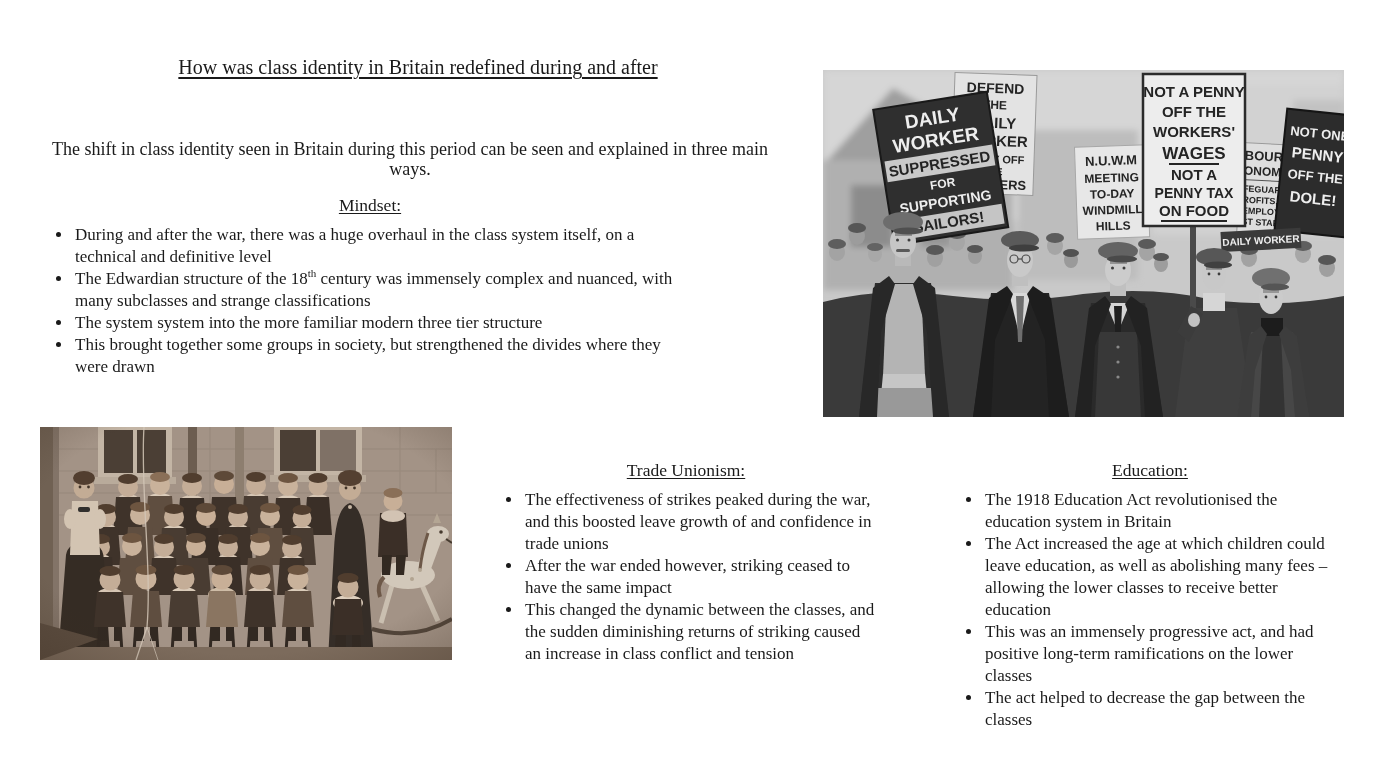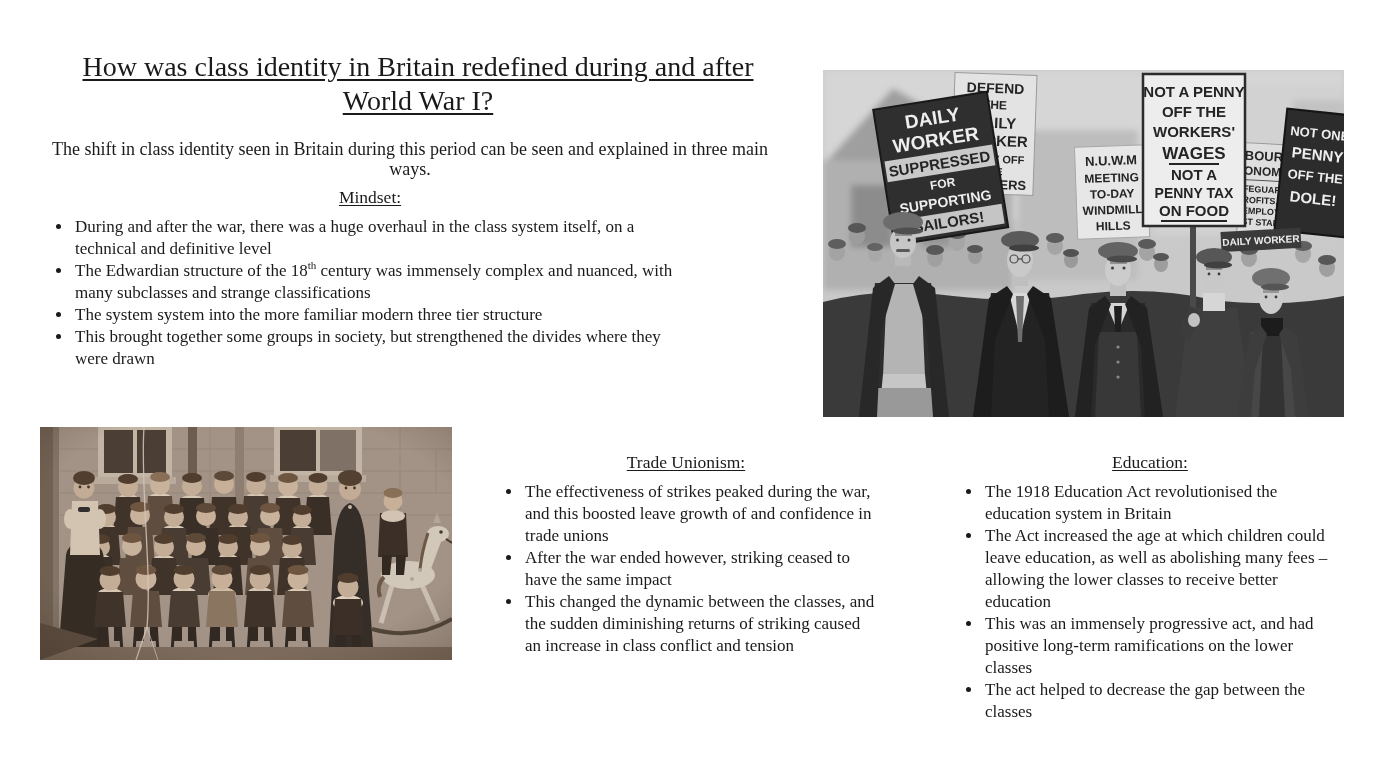--- a/index.html
+++ b/index.html
@@ -1,45 +1,44 @@
 <!DOCTYPE html>
 <html><head>
 <meta charset="utf-8">
 <style>
   html,body{margin:0;padding:0;background:#ffffff;}
   .slide{
     position:relative;width:1376px;height:774px;background:#ffffff;
     font-family:"Liberation Serif","DejaVu Serif",serif;color:#1a1a1a;overflow:hidden;
   }
   .title-block{position:absolute;left:58px;top:50px;width:720px;text-align:center;}
-  .title-line{display:block;font-size:28px;line-height:34px;text-decoration:underline;text-underline-offset:3px;}
+  .title-line{display:block;font-size:20px;line-height:34px;text-decoration:underline;text-underline-offset:3px;}
   .subtitle{position:absolute;left:40px;top:139px;width:740px;text-align:center;font-size:18px;line-height:20px;margin:0;}
   .col{position:absolute;}
-  .col h3{font-size:17.5px;font-weight:400;text-align:center;text-decoration:underline;text-underline-offset:2px;margin:0;line-height:22px;}
+  .col h3{font-size:17.5px;font-weight:400;text-align:center;text-decoration:underline;text-underline-offset:2px;margin:8px;line-height:22px;}
   .col ul{list-style:disc outside;margin:8px;padding:0 0 0 27px;}
   .col li{font-size:17px;line-height:22px;margin:0;padding-left:2px;}
   .col li sup{font-size:11px;line-height:0;}
   #mindset{left:38px;top:186px;width:664px;}
   #trade{left:488px;top:451px;width:396px;}
   #education{left:948px;top:451px;width:404px;}
   .photo{position:absolute;display:block;}
   #protest-photo{left:823px;top:70px;width:521px;height:347px;}
   #school-photo{left:40px;top:427px;width:412px;height:233px;}
   svg text{font-family:"Liberation Sans","DejaVu Sans",sans-serif;}
   .sw{fill:#eeeeee;font-weight:700;}   
   .sd{fill:#242424;font-weight:700;}   
 </style>
 </head>
 <body>
 
 <div class="slide">
 
   <h1 class="title-block" style="margin:0;font-weight:400;">
     <span class="title-line">How was class identity in Britain redefined during and after</span>
-    <span class="title-line">World War I?</span>
   </h1>
 
   <p class="subtitle">The shift in class identity seen in Britain during this period can be seen and explained in three main ways.</p>
 
   <section class="col" id="mindset">
     <h3>Mindset:</h3>
     <ul>
       <li>During and after the war, there was a huge overhaul in the class system itself, on a technical and definitive level</li>
       <li><span>The Edwardian structure of the 18</span><sup>th</sup><span> century was immensely complex and nuanced, with many subclasses and strange classifications</span></li>
       <li>The system system into the more familiar modern three tier structure</li>

